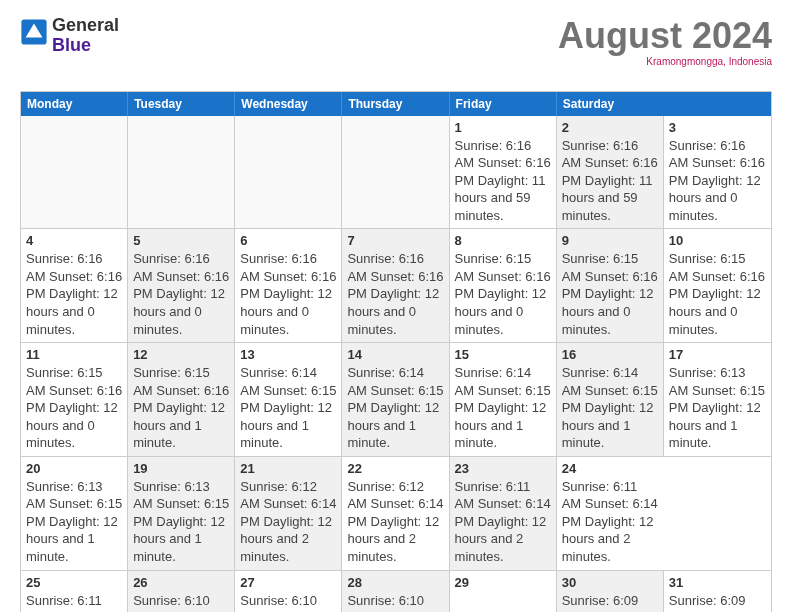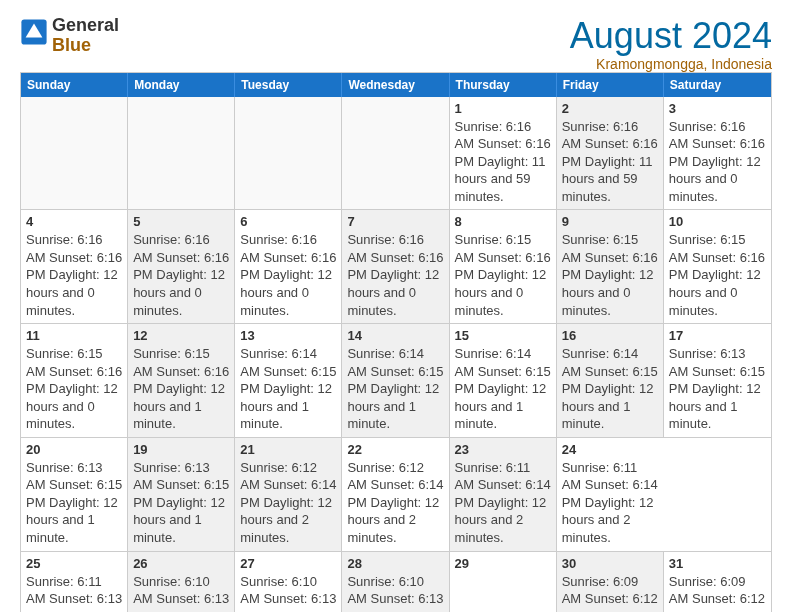--- a/index.html
+++ b/index.html
@@ -14,51 +14,51 @@
       width: 792px;
       height: 612px;
       padding: 16px 20px 10px 20px;
       display: flex;
       flex-direction: column;
     }
     .header {
       display: flex;
       justify-content: space-between;
       align-items: flex-start;
-      margin-bottom: 0;
+      margin-bottom: 24px;
     }
     .logo {
       display: flex;
       align-items: flex-start;
       gap: 4px;
     }
     .logo-text {
       font-size: 18px;
       font-weight: bold;
       line-height: 1.1;
     }
     .logo-general { color: #333; }
-    .logo-blue { color: #a16207; }
+    .logo-blue { color: #4c1d95; }
     .logo-icon {
       width: 28px;
       height: 28px;
       margin-top: 2px;
     }
     .title-block {
       text-align: right;
     }
     .month-title {
       font-size: 36px;
-      font-weight: normal;
-      color: #0369a1;
+      font-weight: bold;
+      color: #737373;
       line-height: 1.1;
     }
     .subtitle {
-      font-size: 14px;
-      color: #a16207;
+      font-size: 10px;
+      color: #be185d;
     }
     .calendar {
       flex: 1;
       display: flex;
       flex-direction: column;
       border: 1px solid #ccc;
     }
     .cal-header {
       display: grid;
       grid-template-columns: repeat(7, 1fr);
@@ -130,21 +130,20 @@
       </div>
     </div>
     <div class="title-block">
       <div class="month-title">August 2024</div>
       <div class="subtitle">Kramongmongga, Indonesia</div>
     </div>
   </div>
 
   <div class="calendar">
     <div class="cal-header">
-      <div class="cal-header-cell">Sunday</div>
       <div class="cal-header-cell">Monday</div>
       <div class="cal-header-cell">Tuesday</div>
       <div class="cal-header-cell">Wednesday</div>
       <div class="cal-header-cell">Thursday</div>
       <div class="cal-header-cell">Friday</div>
       <div class="cal-header-cell">Saturday</div>
     </div>
     <div class="cal-body" id="cal-body">
     <div class="cal-row">
           <div class="cal-cell empty"></div>

